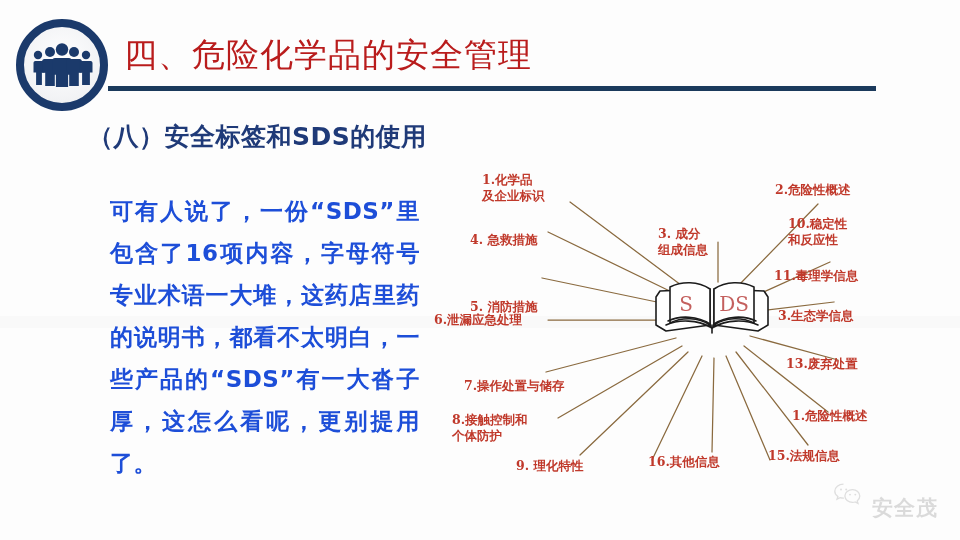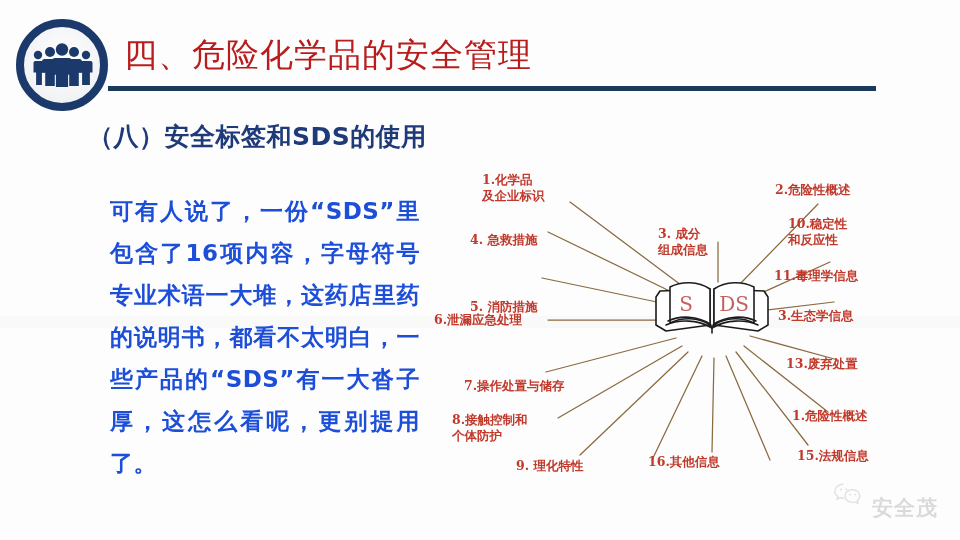--- a/index.html
+++ b/index.html
@@ -259,21 +259,21 @@
     </div>
 
     <div class="dlabel" style="left:356px;top:196px;text-align:center;">
       <span>13.</span><span>废弃处置</span>
     </div>
 
     <div class="dlabel" style="left:362px;top:248px;">
       <span>1.</span><span>危险性概述</span>
     </div>
 
-    <div class="dlabel" style="left:338px;top:288px;padding-left:29px;">
+    <div class="dlabel" style="left:338px;top:288px;">
       <span>15.</span><span>法规信息</span>
     </div>
 
     <div class="dlabel" style="left:218px;top:276px;margin-top:18px;">
       <span>16.</span><span>其他信息</span>
     </div>
 
   </div>
 
   <div class="watermark">

